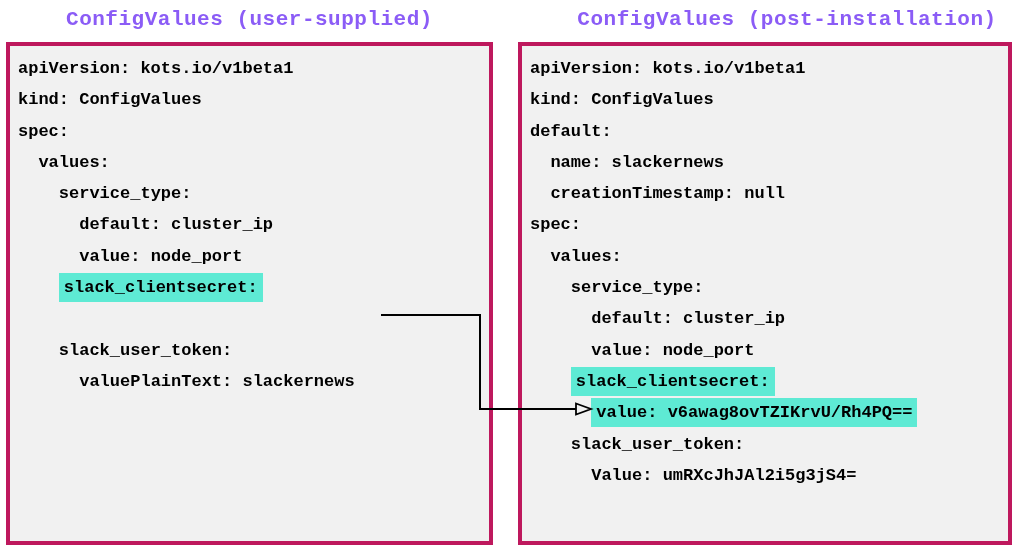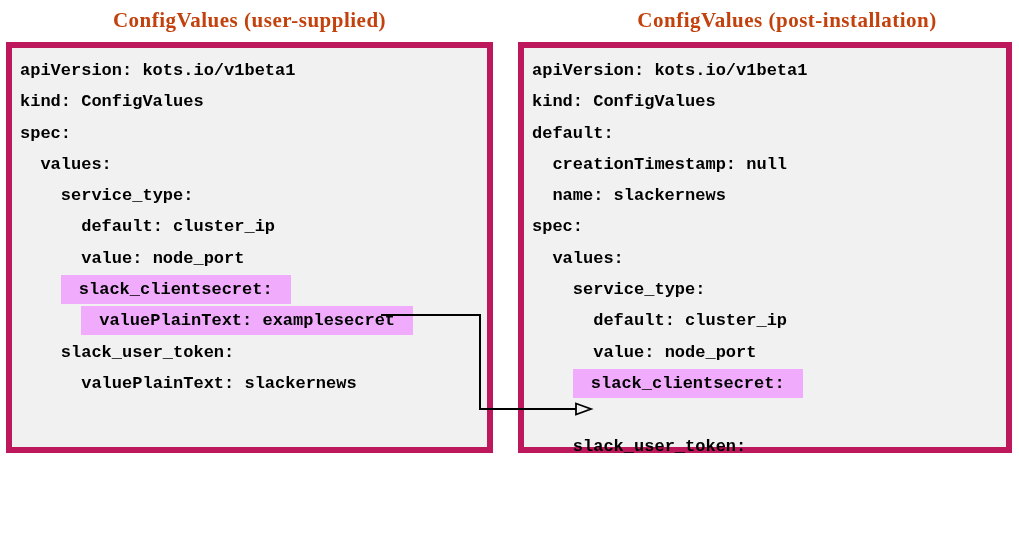--- a/index.html
+++ b/index.html
@@ -15,49 +15,48 @@
     font-family: "Liberation Mono", "DejaVu Sans Mono", monospace;
     overflow: hidden;
   }
   .panel-title {
     position: absolute;
     top: 7px;
     text-align: center;
     font-weight: bold;
     font-size: 21px;
     line-height: 26px;
-    color: #c2410c;
+    color: #8b5cf6;
     white-space: pre;
     letter-spacing: 0.5px;
-    font-family: Liberation Serif, serif;
   }
   #left-title  { left: 6px;   width: 487px; }
   #right-title { left: 540px; width: 494px; }
   .panel {
     position: absolute;
     top: 42px;
-    height: 411px;
+    height: 503px;
     box-sizing: border-box;
     background: #f1f1f1;
-    border: 6px solid #be185d;
+    border: 4px solid #be185d;
     padding: 7px 0 0 8px;
   }
   #left-panel  { left: 6px;   width: 487px; }
   #right-panel { left: 518px; width: 494px; }
   .code-line {
     height: 31.3px;
     line-height: 31.3px;
     font-size: 17px;
     font-weight: bold;
     color: #000000;
     white-space: pre;
   }
   .code-line .txt.hl {
-    background: #f0abfc;
-    padding: 5px 18px;
+    background: #5eead4;
+    padding: 5px 5px;
     margin-top: 12px;
   }
   #arrow-overlay {
     position: absolute;
     left: 0;
     top: 0;
     pointer-events: none;
   }
 </style>
 </head>
@@ -72,42 +71,42 @@
   <div class="panel" id="left-panel">
     <div>
         <div class="code-line"><span class="ind"></span><span class="txt">apiVersion: kots.io/v1beta1</span></div>
         <div class="code-line"><span class="ind"></span><span class="txt">kind: ConfigValues</span></div>
         <div class="code-line"><span class="ind"></span><span class="txt">spec:</span></div>
         <div class="code-line"><span class="ind">  </span><span class="txt">values:</span></div>
         <div class="code-line"><span class="ind">    </span><span class="txt">service_type:</span></div>
         <div class="code-line"><span class="ind">      </span><span class="txt">default: cluster_ip</span></div>
         <div class="code-line"><span class="ind">      </span><span class="txt">value: node_port</span></div>
         <div class="code-line"><span class="ind">    </span><span class="txt hl">slack_clientsecret:</span></div>
-        <div class="code-line"><span class="ind">      </span><span class="txt hl">valuePlainText: examplesecret</span></div>
+        <div class="code-line"><span class="ind">      </span></div>
         <div class="code-line"><span class="ind">    </span><span class="txt">slack_user_token:</span></div>
         <div class="code-line"><span class="ind">      </span><span class="txt">valuePlainText: slackernews</span></div>
       </div>
   </div>
 
   <div class="panel" id="right-panel">
     <div>
         <div class="code-line"><span class="ind"></span><span class="txt">apiVersion: kots.io/v1beta1</span></div>
         <div class="code-line"><span class="ind"></span><span class="txt">kind: ConfigValues</span></div>
         <div class="code-line"><span class="ind"></span><span class="txt">default:</span></div>
+        <div class="code-line"><span class="ind">  </span><span class="txt">name: slackernews</span></div>
         <div class="code-line"><span class="ind">  </span><span class="txt">creationTimestamp: null</span></div>
-        <div class="code-line"><span class="ind">  </span><span class="txt">name: slackernews</span></div>
         <div class="code-line"><span class="ind"></span><span class="txt">spec:</span></div>
         <div class="code-line"><span class="ind">  </span><span class="txt">values:</span></div>
         <div class="code-line"><span class="ind">    </span><span class="txt">service_type:</span></div>
         <div class="code-line"><span class="ind">      </span><span class="txt">default: cluster_ip</span></div>
         <div class="code-line"><span class="ind">      </span><span class="txt">value: node_port</span></div>
         <div class="code-line"><span class="ind">    </span><span class="txt hl">slack_clientsecret:</span></div>
-        <div class="code-line"><span class="ind">      </span></div>
+        <div class="code-line"><span class="ind">      </span><span class="txt hl">value: v6awag8ovTZIKrvU/Rh4PQ==</span></div>
         <div class="code-line"><span class="ind">    </span><span class="txt">slack_user_token:</span></div>
-        <div class="code-line"><span class="ind">      </span></div>
+        <div class="code-line"><span class="ind">      </span><span class="txt">Value: umRXcJhJAl2i5g3jS4=</span></div>
       </div>
   </div>
 
   <svg id="arrow-overlay" width="1019" height="559" aria-hidden="true">
     <path d="M381,315 L480,315 L480,409 L576,409" stroke="#000000" stroke-width="2" fill="none"></path>
     <polygon points="576,403.5 591,409 576,414.5" fill="#f1f1f1" stroke="#000000" stroke-width="1.8"></polygon>
   </svg>
 
 </div>
 

